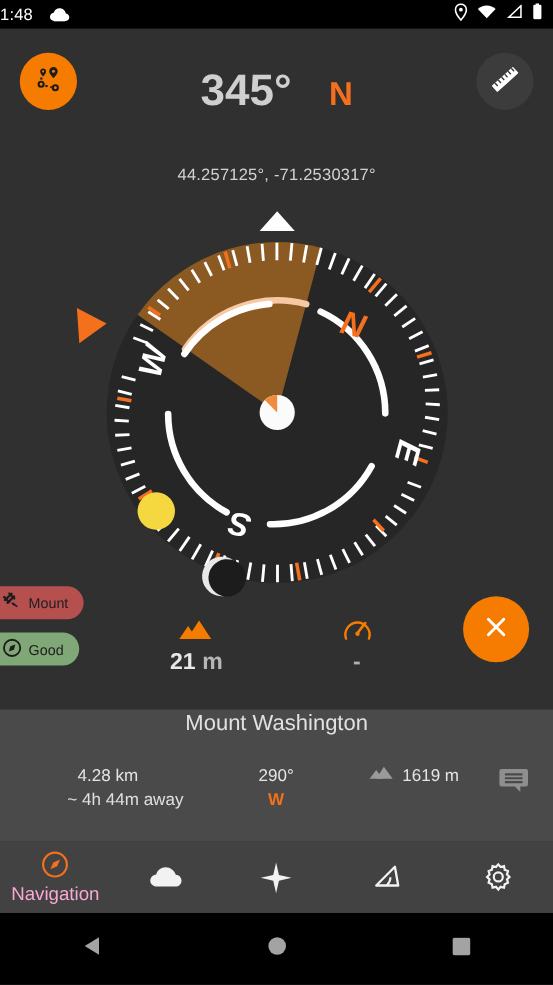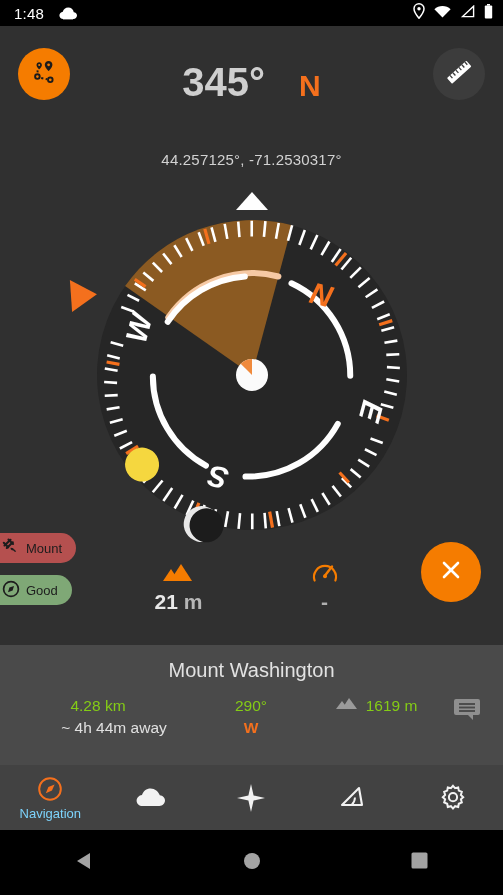--- a/index.html
+++ b/index.html
@@ -13,21 +13,21 @@
   #app { position:relative; width:503px; height:895px; background:#303030; }
 
   
   .statusbar {
     position:absolute; left:0; top:0; width:503px; height:26px;
     background:#000; color:#fff;
     display:flex; align-items:center;
   }
   .sb-time {
     font-size:15px; font-weight:400; color:#fff;
-    margin-left:14px; letter-spacing:.2px;
+    letter-spacing:.2px;
   }
   .sb-cloud { margin-left:14px; display:flex; align-items:center; }
   .sb-right {
     margin-left:auto; margin-right:10px;
     display:flex; align-items:center; gap:9px;
   }
 
   
   .header { position:absolute; left:0; top:26px; width:503px; height:120px; }
   .route-btn {
@@ -86,48 +86,48 @@
     background:#f57c00; display:flex; align-items:center; justify-content:center;
   }
 
   
   .dest {
     position:absolute; left:0; top:645px; width:503px; height:120px;
     background:#4a4a4a;
   }
   .dest-title {
     text-align:center; font-size:20px; color:#e2e2e2;
-    padding-top:14px; font-weight:400;
+    padding-top:2px; font-weight:400;
   }
   .dest-cols {
     position:absolute; left:0; top:50px; width:503px;
     display:flex; align-items:flex-start;
   }
   .dcol { text-align:center; }
   .dcol-dist { width:196px; }
   .dcol-bear { width:110px; }
   .dcol-elev { width:140px; }
-  .dline1 { font-size:15.5px; color:#84cc16; line-height:22px; }
+  .dline1 { font-size:15.5px; color:#e5e5e5; line-height:22px; }
   .dline2 { font-size:15.5px; line-height:22px; }
   .dline2.sub { color:#e0e0e0;padding-left:32px; }
   .dline2.orange { color:#f4701d; font-weight:700; }
   .dline2.green  { color:#4fc552; }
   .elev-row { display:flex; align-items:center; justify-content:center; gap:7px; }
   .note-btn { position:absolute; right:20px; top:52px; }
 
   
   .bottomnav {
     position:absolute; left:0; top:765px; width:503px; height:65px;
     background:#424242; display:flex; align-items:center;
   }
   .navitem {
     flex:1; height:65px;
     display:flex; flex-direction:column; align-items:center; justify-content:center; gap:3px;
   }
-  .navlabel { font-size:13px; color:#7dd3fc; }
+  .navlabel { font-size:17px; color:#f9a8d4; }
   .navicon { height:28px; display:flex; align-items:center; justify-content:center; }
 
   
   .androidnav {
     position:absolute; left:0; top:830px; width:503px; height:65px;
     background:#000; display:flex; align-items:center;
   }
   .anav { flex:1; display:flex; align-items:center; justify-content:center; }
 </style>
 </head>

